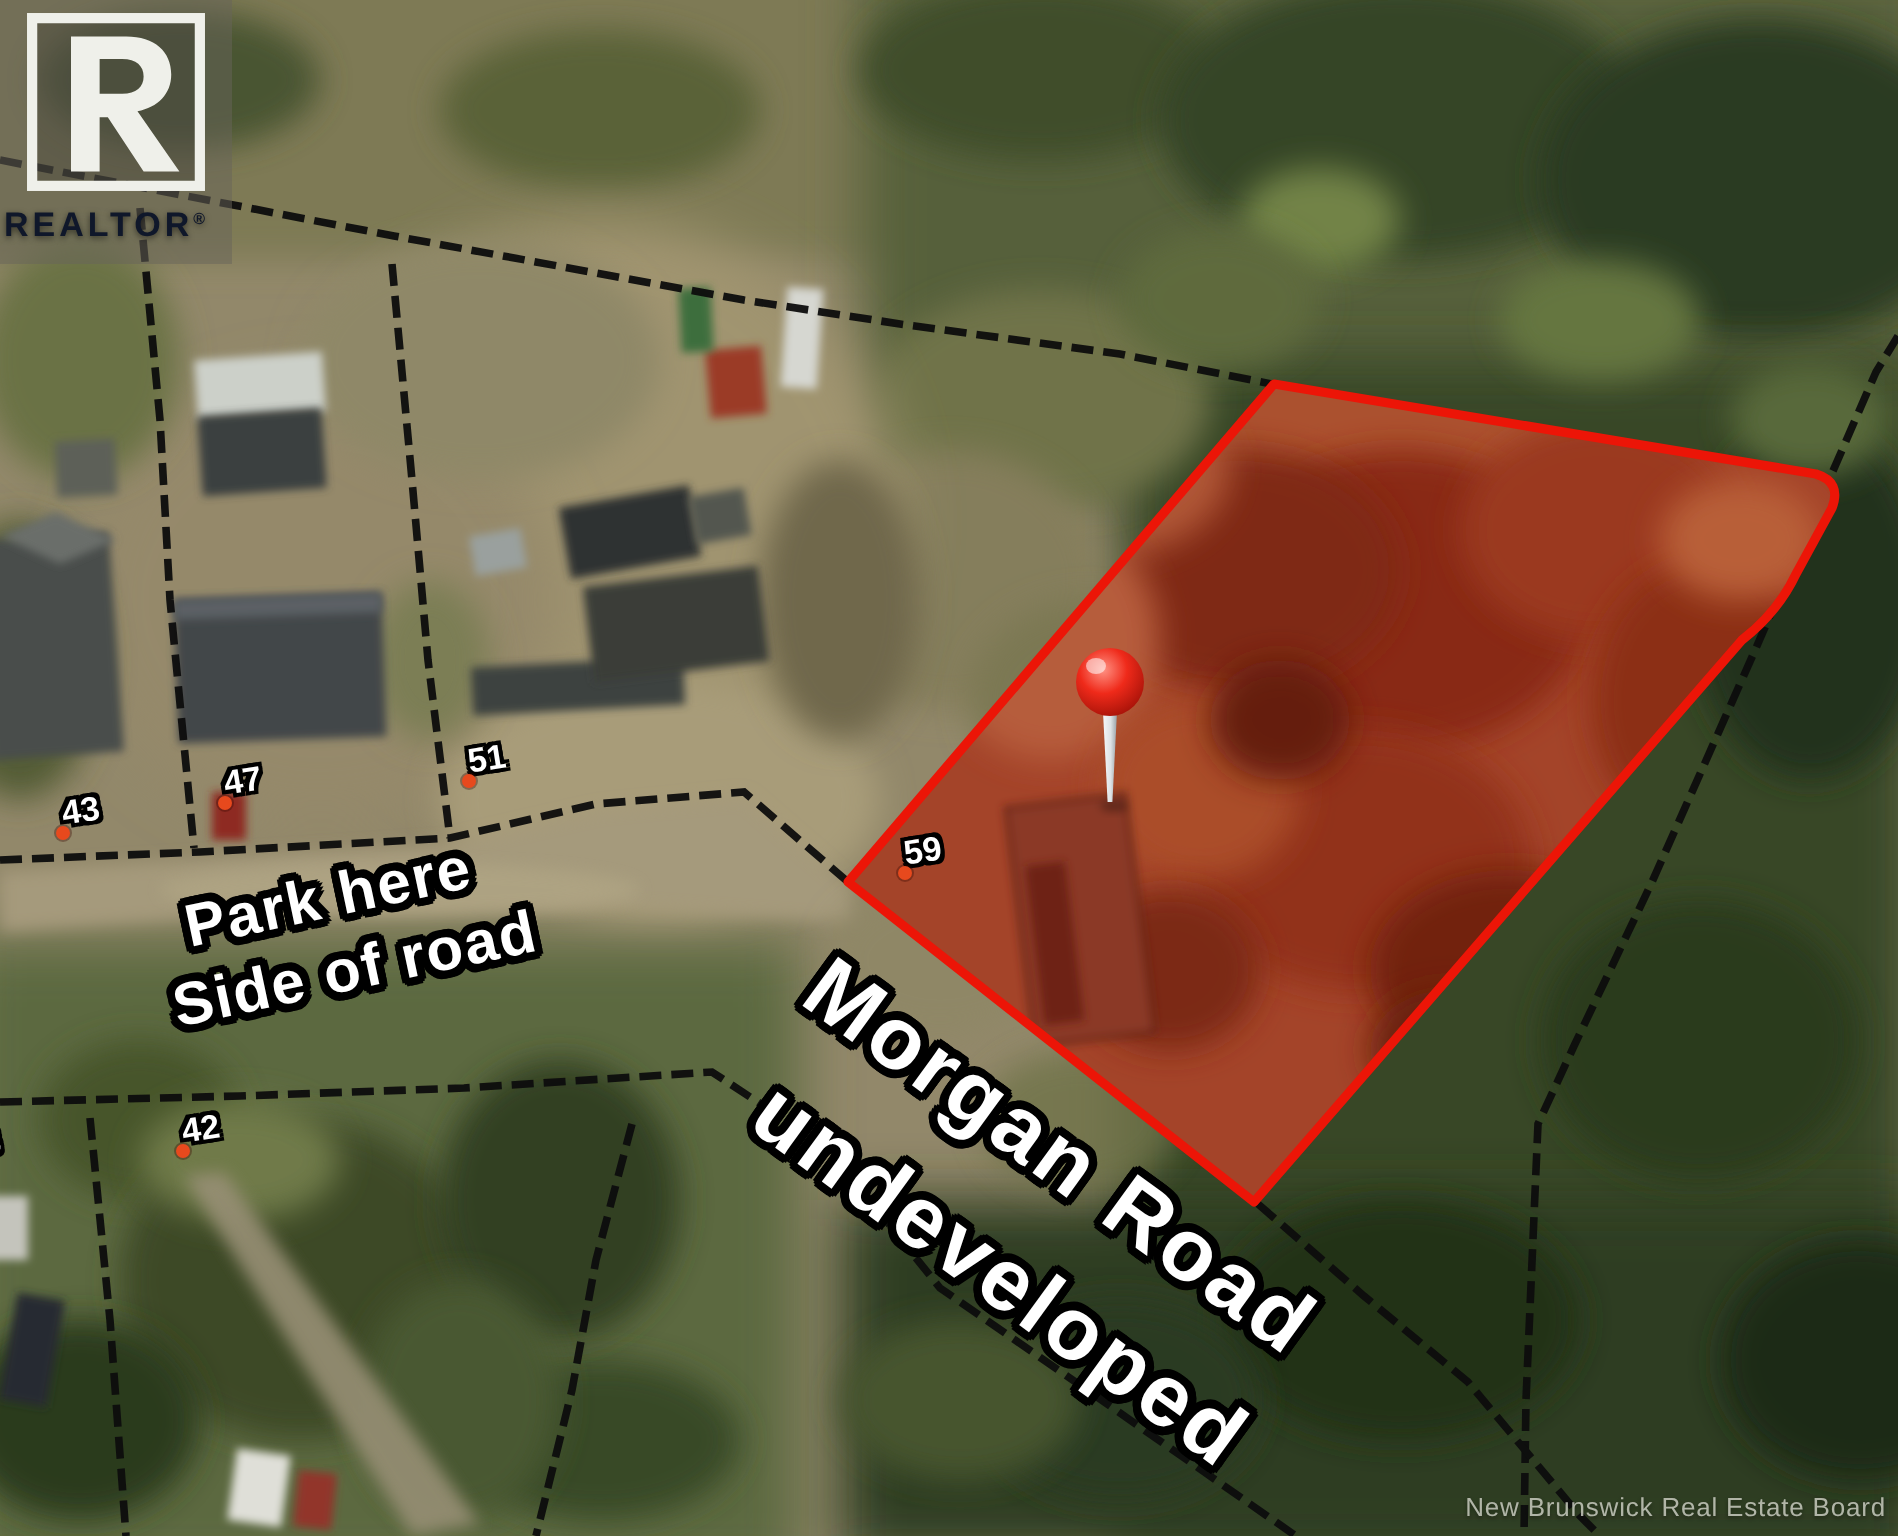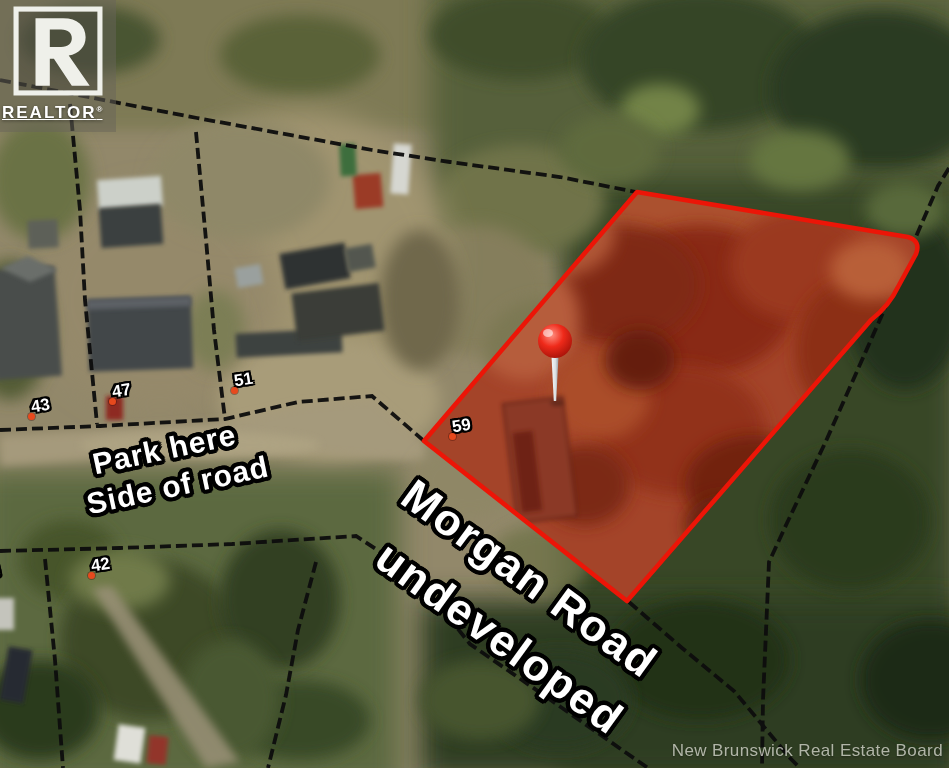--- a/index.html
+++ b/index.html
@@ -46,30 +46,29 @@
   .mk59{left:452px;top:416px;}
   .mk42{left:91px;top:555px;}
   .mk-edge{left:-9px;top:562px;}
 
   
   .logo{position:absolute;left:0;top:0;width:116px;height:132px;z-index:4;
     background:rgba(104,99,90,.5);}
   .logo-box{position:absolute;left:13px;top:6px;width:90px;height:90px;}
   .logo-text{
     position:absolute;left:2px;top:103px;width:114px;
-    font-size:17px;font-weight:bold;letter-spacing:2px;color:#ffffff;
+    font-size:17px;font-weight:bold;letter-spacing:2px;color:#0f172a;
     text-shadow:0 1px 3px rgba(0,0,0,.55);
-    text-decoration:underline;
   }
   .logo-text sup{font-size:8px;letter-spacing:0;vertical-align:6px;}
 
   
   .watermark{
     position:absolute;right:6px;bottom:7px;z-index:4;
-    font-size:17px;color:#c8cabf;opacity:.85;letter-spacing:.4px;
+    font-size:13px;color:#c8cabf;opacity:.85;letter-spacing:.4px;
     text-shadow:0 1px 2px rgba(0,0,0,.45);white-space:nowrap;
   }
 </style>
 </head>
 <body>
 
 <div class="stage">
 
   <svg class="scene" width="949" height="768" viewBox="0 0 949 768">
     <defs>

